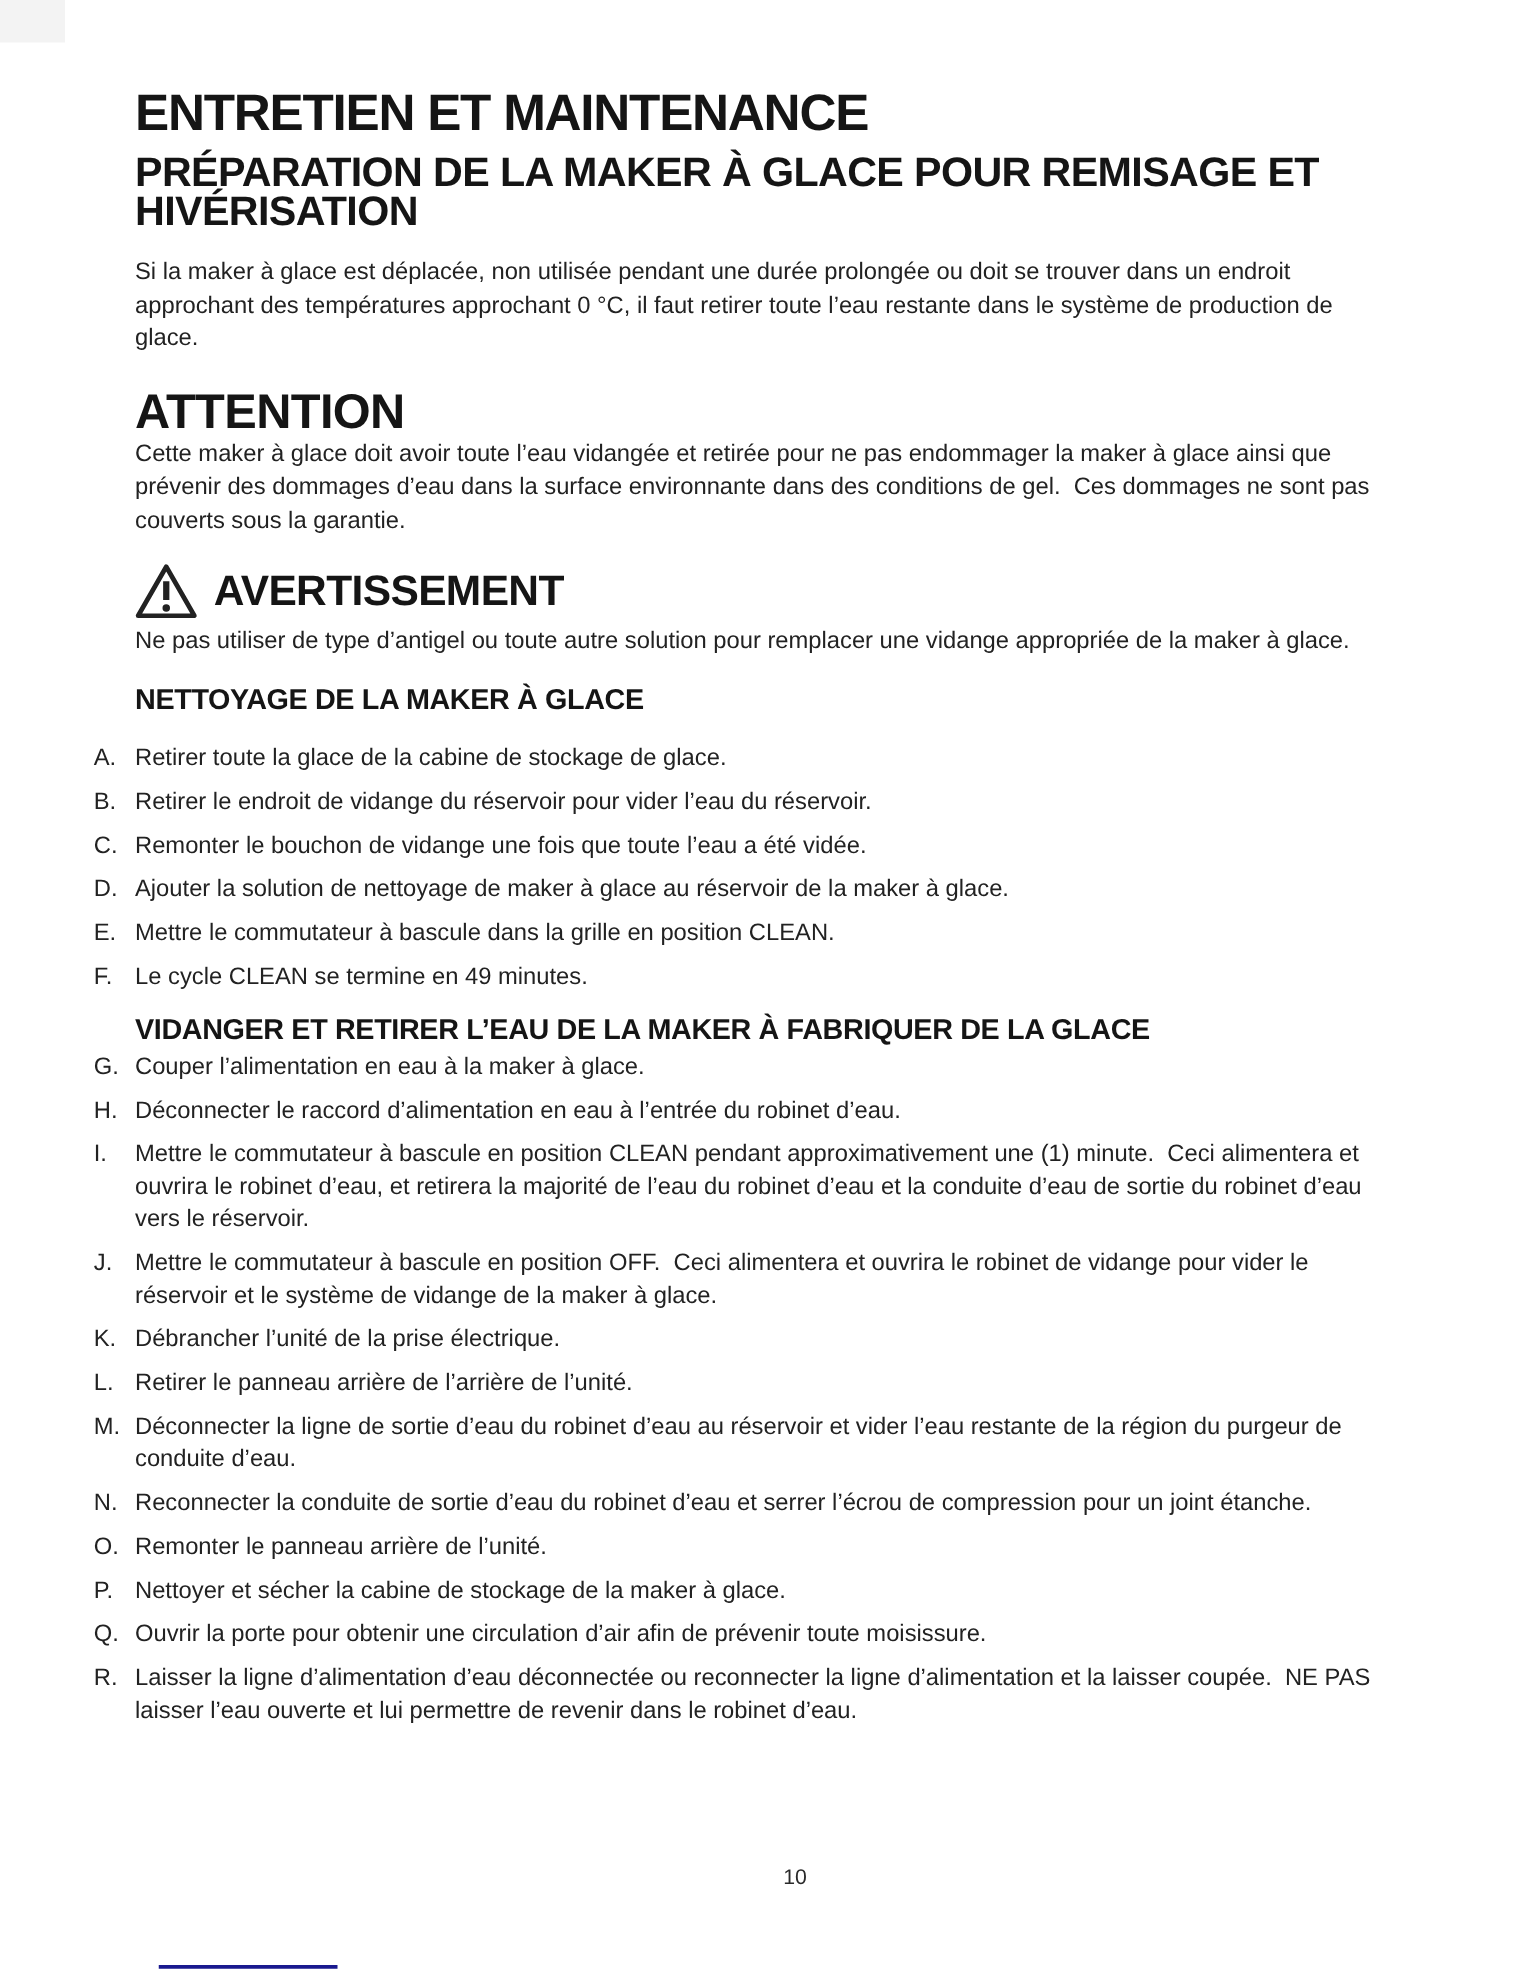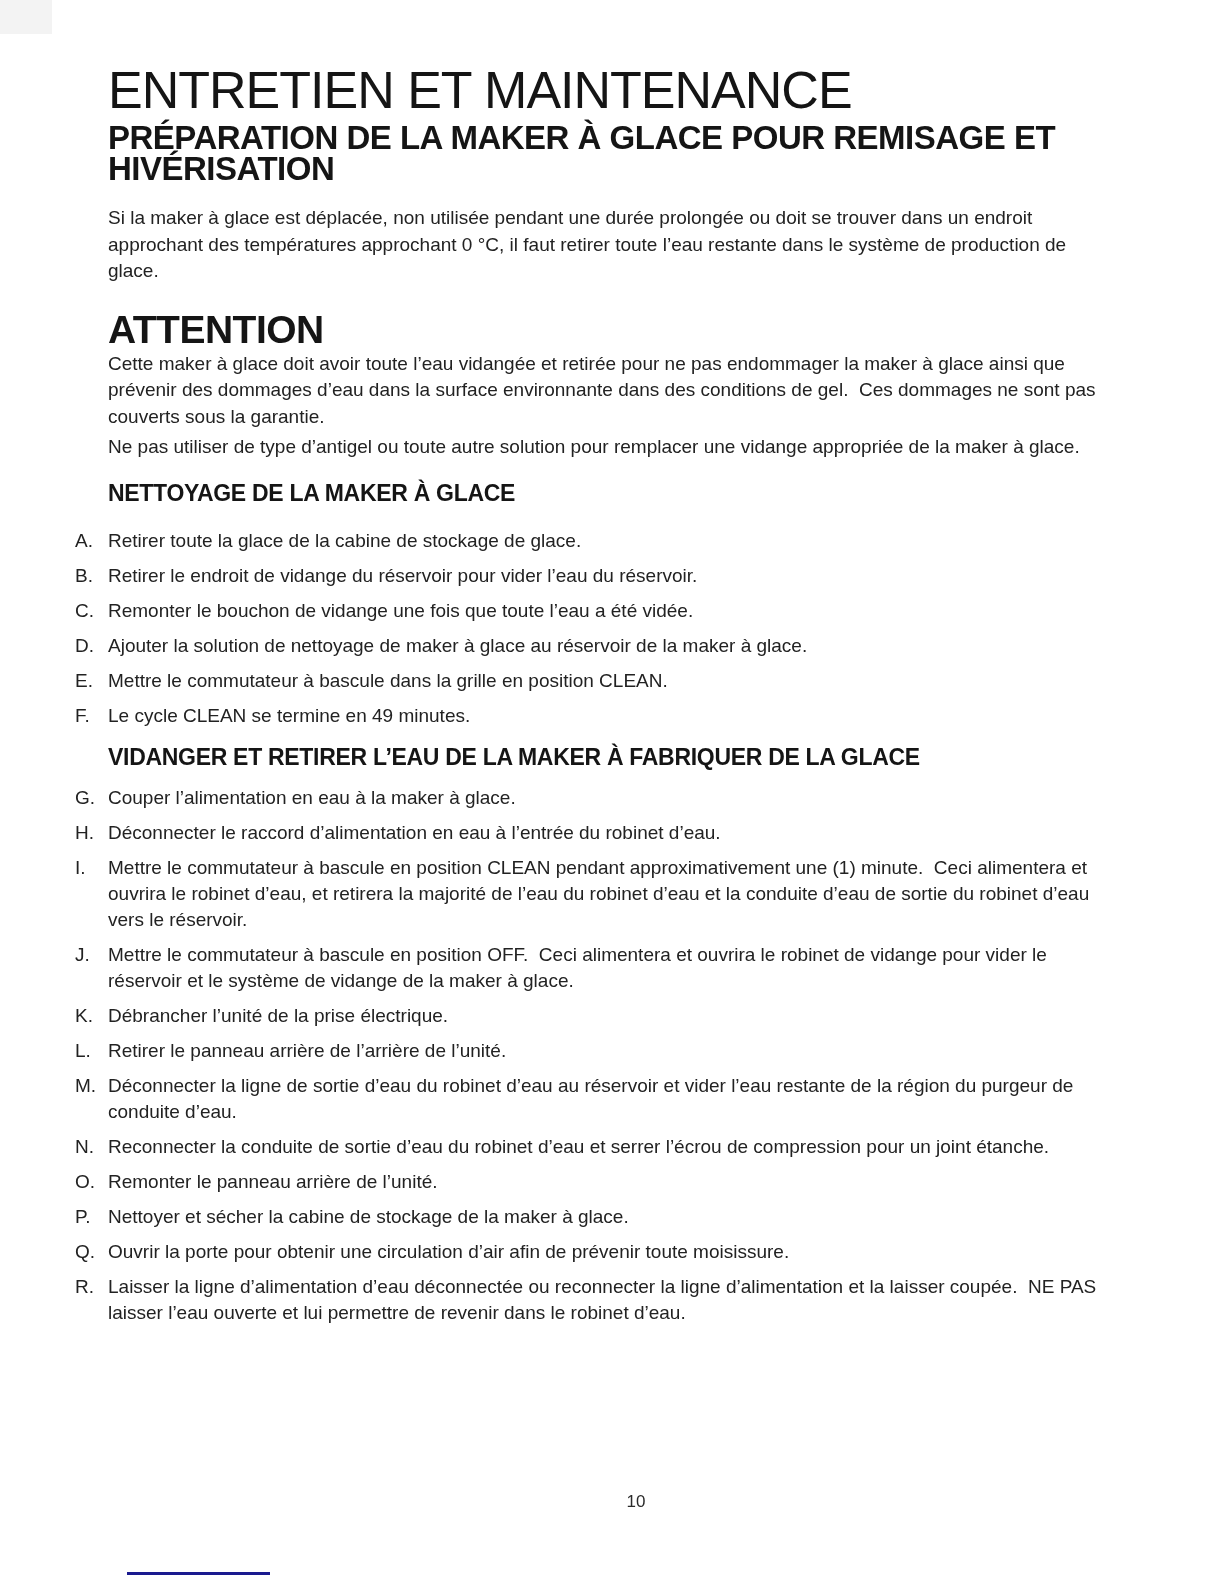--- a/index.html
+++ b/index.html
@@ -18,22 +18,22 @@
     width: 52px; height: 34px;
     background: #f3f3f3;
   }
   .content {
     position: absolute;
     left: 108px;
     top: 68px;
     width: 1004px;
   }
   .main-title {
-    font-size: 52px;
-    font-weight: normal;
+    font-size: 41px;
+    font-weight: bold;
     letter-spacing: -1px;
     color: #151515;
     margin: 0;
     line-height: 44px;
   }
   .subtitle {
     font-size: 33px;
     font-weight: bold;
     letter-spacing: -0.5px;
     color: #151515;
@@ -72,21 +72,21 @@
   }
   .warning-para { margin-top: 4px; }
   .sub-heading {
     font-size: 23px;
     font-weight: bold;
     letter-spacing: -0.3px;
     color: #151515;
     margin: 19px 0 4px 0;
     line-height: 27px;
   }
-  .drain-heading { margin-top: 15px; margin-bottom: 14px; }
+  .drain-heading { margin-top: 15px; margin-bottom: 4px; }
   .steps {
     list-style: none;
     margin: 21px 0 0 -33px;
     padding: 0;
   }
   .drain-steps { margin-top: 3px; }
   .step {
     display: flex;
     font-size: 19px;
     line-height: 26px;
@@ -122,20 +122,30 @@
   <div class="content">
 
     <h1 class="main-title">ENTRETIEN ET MAINTENANCE</h1>
     <h2 class="subtitle">PRÉPARATION DE LA MAKER À GLACE POUR REMISAGE ET HIVÉRISATION</h2>
 
     <p class="para intro-para">Si la maker à glace est déplacée, non utilisée pendant une durée prolongée ou doit se trouver dans un endroit approchant des températures approchant 0 °C, il faut retirer toute l’eau restante dans le système de production de glace.</p>
 
     <div class="attention-title">ATTENTION</div>
     <p class="para">Cette maker à glace doit avoir toute l’eau vidangée et retirée pour ne pas endommager la maker à glace ainsi que prévenir des dommages d’eau dans la surface environnante dans des conditions de gel.  Ces dommages ne sont pas couverts sous la garantie.</p>
 
+    <div class="warning-row">
+      <span class="warning-icon-box">
+        <svg width="50" height="46" viewBox="0 0 60 55">
+          <polygon points="30,4 57,51 3,51" fill="none" stroke="#222222" stroke-width="4.5" stroke-linejoin="round"></polygon>
+          <line x1="30" y1="18" x2="30" y2="36" stroke="#222222" stroke-width="6" stroke-linecap="butt"></line>
+          <circle cx="30" cy="43.5" r="3.6" fill="#222222"></circle>
+        </svg>
+      </span>
+      <span class="warning-title">AVERTISSEMENT</span>
+    </div>
     <p class="para warning-para">Ne pas utiliser de type d’antigel ou toute autre solution pour remplacer une vidange appropriée de la maker à glace.</p>
 
     <div class="sub-heading">NETTOYAGE DE LA MAKER À GLACE</div>
 
     <ol class="steps">
       <li class="step">
           <span class="step-letter">A.</span>
           <span class="step-text">Retirer toute la glace de la cabine de stockage de glace.</span>
         </li>
       <li class="step">

